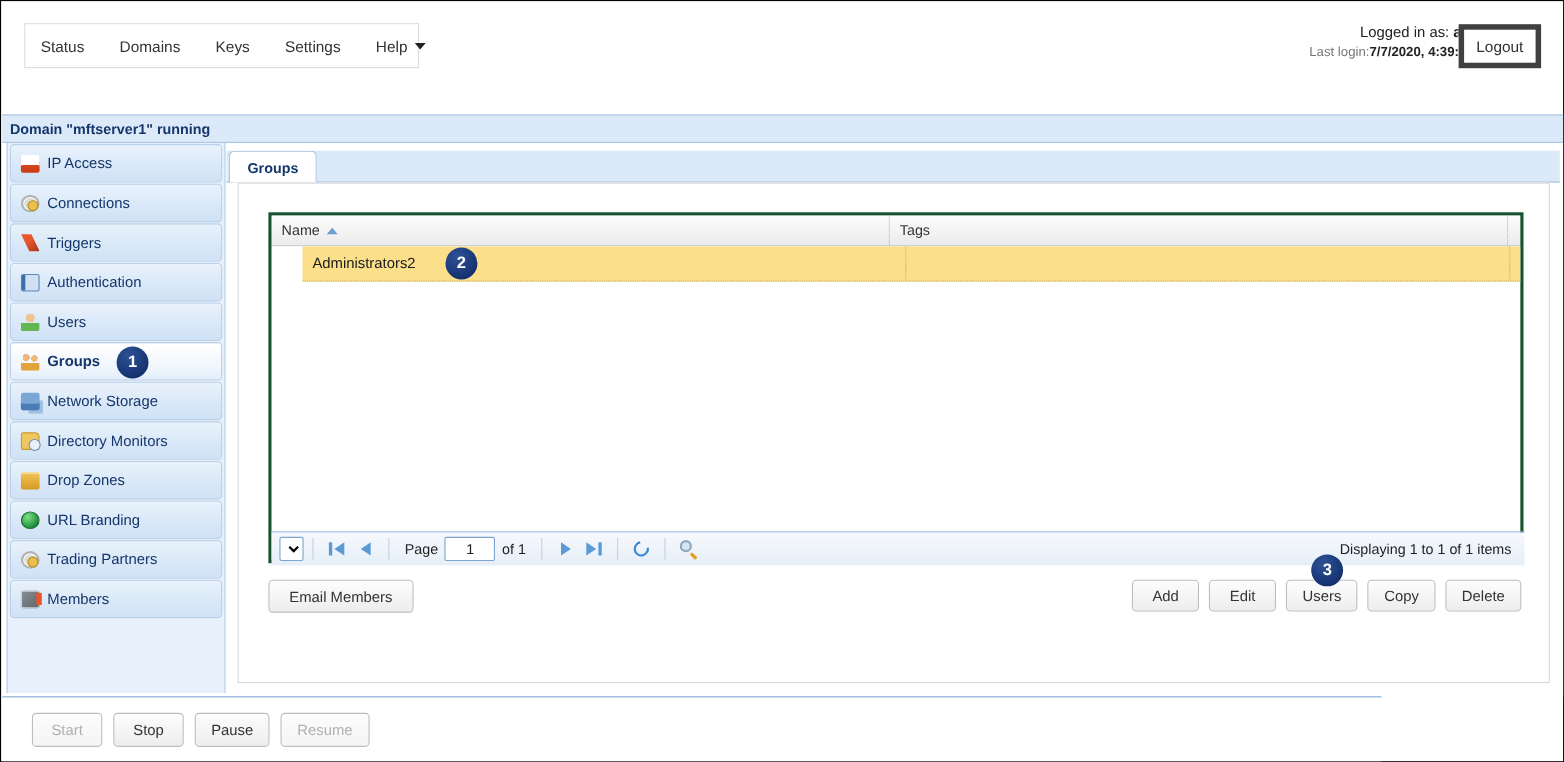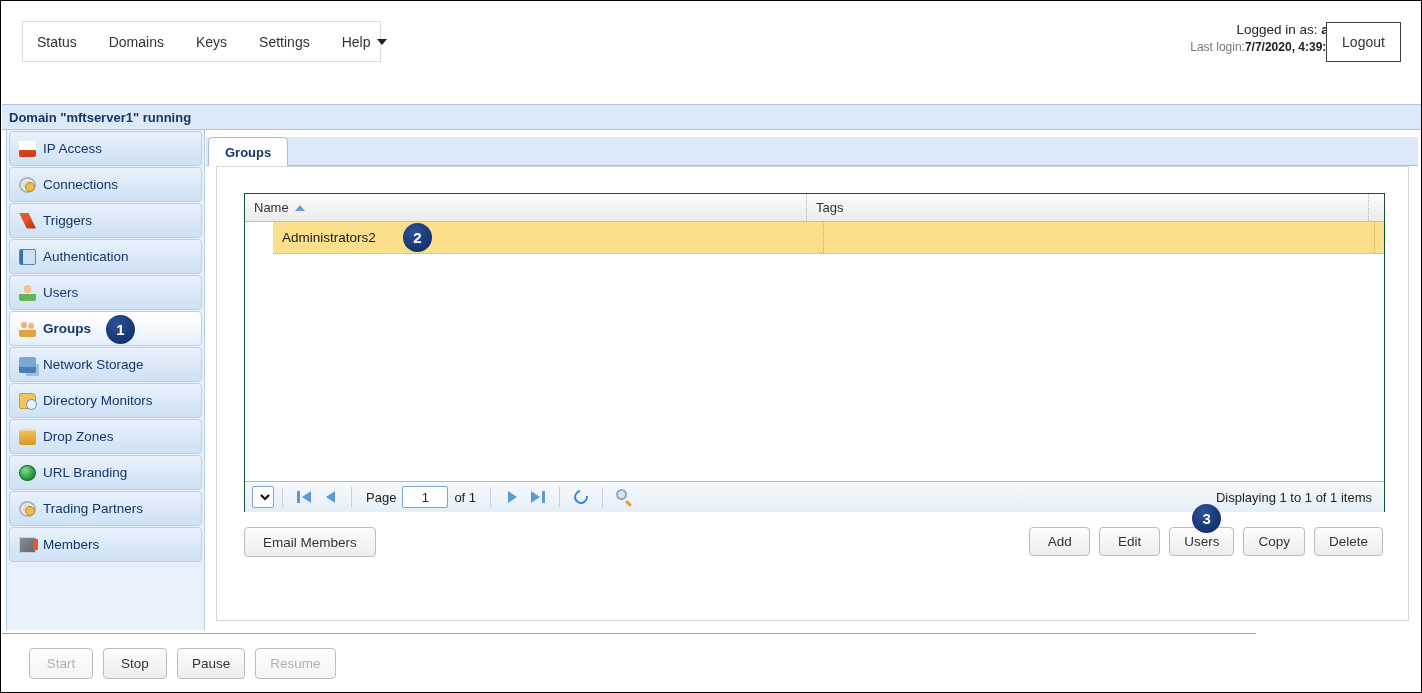--- a/index.html
+++ b/index.html
@@ -50,21 +50,21 @@
     text-align: right; line-height: 1.35;
   }
   .login-line1 { font-size: 13.5px; color: #222; }
   .login-line1 b { font-weight: bold; }
   .login-line2 { font-size: 12px; color: #777; }
   .login-line2 b { color: #222; font-weight: bold; }
 
   .logout-btn {
     position: absolute; right: 0px; top: 21px;
     width: 75px; height: 40px;
-    border: 1px solid #404040; background: #fff;
+    border: 5px solid #404040; background: #fff;
     font-family: "Liberation Sans", sans-serif;
     font-size: 14px; color: #333;
     cursor: pointer;
   }
   .logout-wrap { position: absolute; right: 20px; top: 0; width: 95px; height: 80px; }
 
   
   .domain-header {
     position: absolute; left: 1px; top: 103px;
     width: 1419px; height: 26px;
@@ -193,21 +193,21 @@
     position: absolute; left: 10px; top: 36px;
     width: 1193px; height: 455px;
     border: 1px solid #d7d7d7;
     background: #fff;
   }
 
   
   .grid {
     position: absolute; left: 27px; top: 26px;
     width: 1141px; height: 319px;
-    border: 1px solid #14532d;
+    border: 3px solid #14532d;
     background: #fff;
   }
   .grid-head {
     display: flex; height: 28px;
     background: linear-gradient(to bottom, #fcfcfc, #ebebeb);
     border-bottom: 1px solid #bfbfbf;
   }
   .gh-cell {
     display: flex; align-items: center;
     padding-left: 9px;

